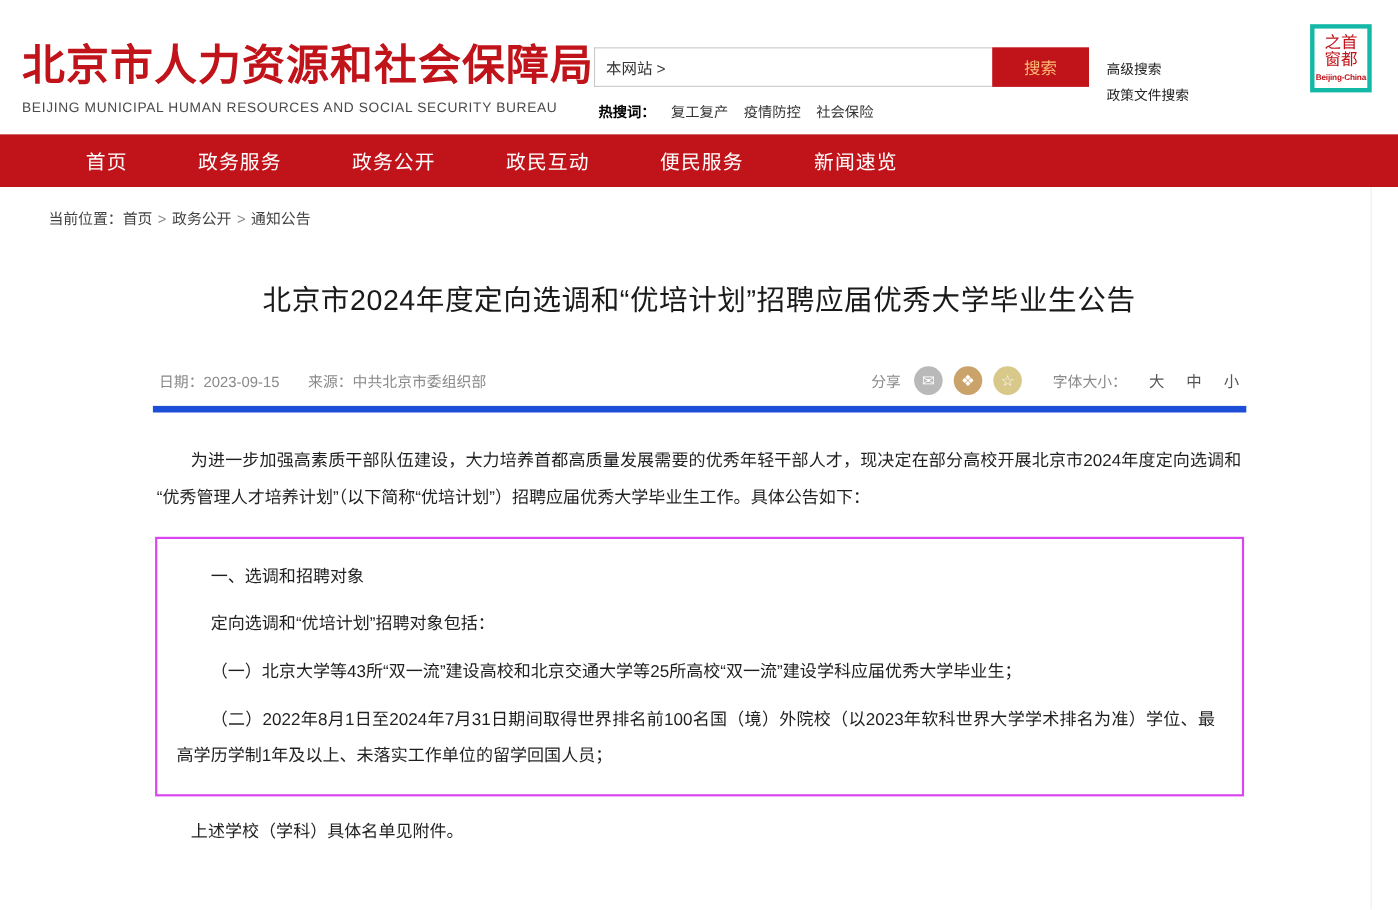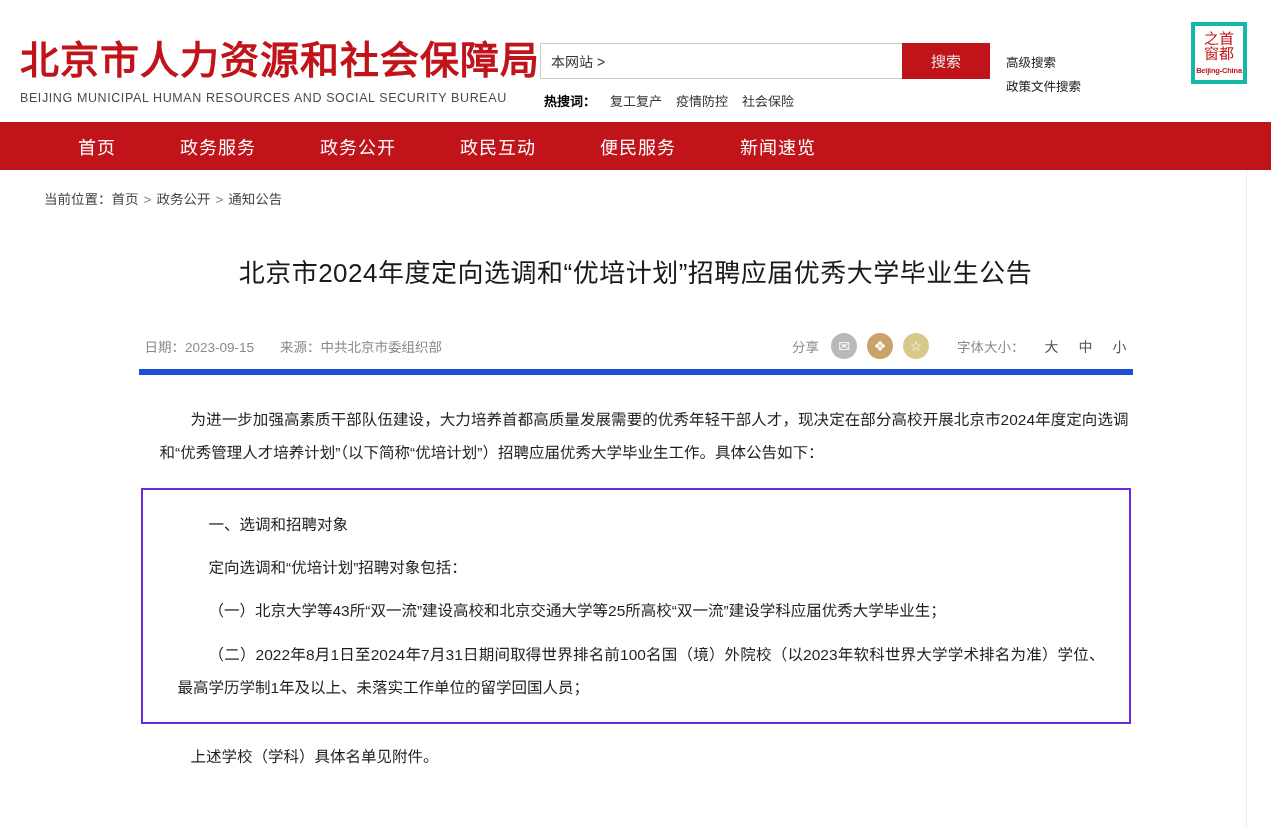--- a/index.html
+++ b/index.html
@@ -57,21 +57,21 @@
     padding: 0 10px;
     font-size: 14px;
     color: #333;
     outline: none;
     background: #fff;
   }
   .search-btn {
     width: 88px;
     height: 36px;
     background: #c0131a;
-    color: #e5e5e5;
+    color: #fdba74;
     border: none;
     font-size: 15px;
     cursor: pointer;
     font-family: "Liberation Sans", sans-serif;
   }
   .hot-row {
     margin-top: 12px;
     font-size: 13px;
     color: #333;
     display: flex;
@@ -205,27 +205,27 @@
   .share-weibo  { background: #c9a36a; }
   .share-fav    { background: #d8c98a; }
   .fontsize-label { color: #8a8a8a; margin-left: 18px; }
   .fontsize-opt { color: #555; cursor: pointer; margin-left: 10px; font-size: 14px; }
 
   .para {
     font-size: 15.5px;
     color: #1f1f1f;
     line-height: 2.15;
     text-align: justify;
-    margin: 16px 0 0 17px;
+    margin: 16px 0 0 0;
     text-indent: 2em;
   }
   .content-top { padding: 12px 4px 10px 4px; }
 
   .highlight-box {
-    border: 2px solid #6d28d9;
+    border: 2px solid #d946ef;
     margin: 8px 2px 0 2px;
     padding: 12px 24px 18px 18px;
   }
   .highlight-box .para { margin-top: 10px; }
   .highlight-box .para:first-child { margin-top: 6px; }
 
   .after-box { padding: 0 4px; }
 </style>
 </head>
 <body>

